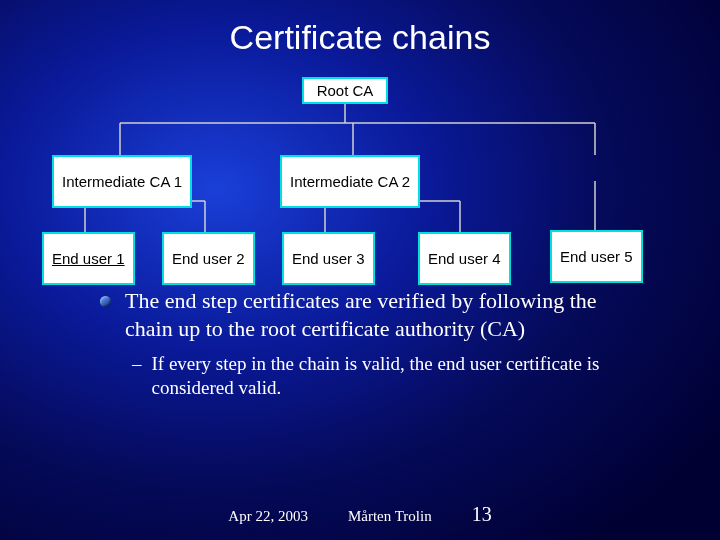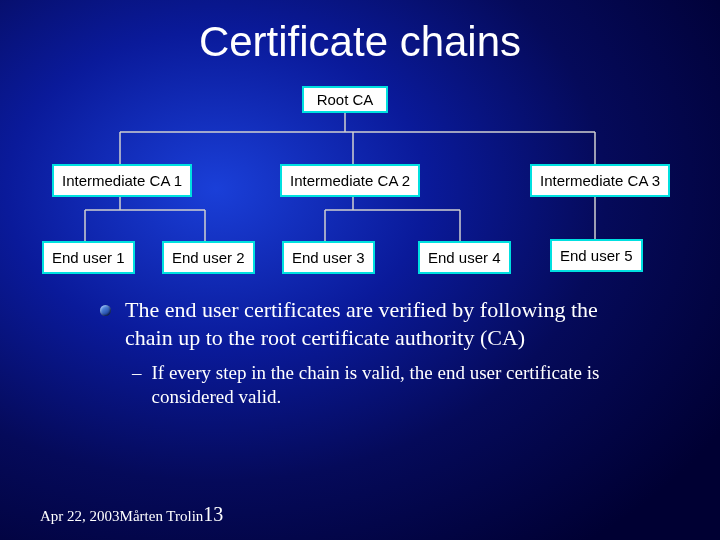--- a/index.html
+++ b/index.html
@@ -5,48 +5,48 @@
   * { margin: 0; padding: 0; box-sizing: border-box; }
   html, body { width: 720px; height: 540px; overflow: hidden; }
   body {
     background: radial-gradient(ellipse 600px 450px at 30% 35%, #1a3fd8 0%, #0a1a9a 35%, #050a5a 65%, #000033 100%);
     font-family: Arial, Helvetica, sans-serif;
     color: #fff;
     position: relative;
   }
   .slide { width: 100%; height: 100%; padding: 18px 40px 0 40px; position: relative; }
   .title {
-    font-size: 42px;
+    font-size: 34px;
     font-weight: normal;
     text-align: center;
     color: #fff;
     margin-bottom: 20px;
     font-family: Arial, sans-serif;
   }
   .chart {
     position: relative;
     width: 640px;
     height: 190px;
     margin: 0 auto 20px auto;
   }
   .node {
     position: absolute;
     background: #fff;
     color: #000;
     border: 2px solid #00e0e0;
     font-size: 15px;
-    padding: 6px 8px;
+    padding: 16px 8px;
     white-space: nowrap;
     font-family: Arial, sans-serif;
   }
   .root   { left: 262px; top: 0;   width: 86px;  text-align: center; padding: 3px 0; }
   .i1     { left: 12px;  top: 78px;  }
   .i2     { left: 240px; top: 78px;  }
   .i3     { left: 490px; top: 78px;  }
-  .e1     { left: 2px;   top: 155px; }
+  .e1     { left: 2px;   top: 155px; text-decoration: underline; }
   .e2     { left: 122px; top: 155px; }
   .e3     { left: 242px; top: 155px; }
   .e4     { left: 378px; top: 155px; }
   .e5     { left: 510px; top: 153px; text-align: right; }
   svg.lines { position: absolute; left: 0; top: 0; width: 640px; height: 190px; pointer-events: none; }
   svg.lines line { stroke: #d0d0d0; stroke-width: 1.5; }
   .body-text {
     color: #fff;
     font-family: "Times New Roman", Times, serif;
     padding: 0 40px 0 60px;
@@ -56,24 +56,25 @@
     width: 11px; height: 11px; border-radius: 50%;
     background: linear-gradient(145deg, #6aa9ff, #0b2a8a);
     flex: 0 0 auto; margin-top: 9px;
     box-shadow: inset -1px -1px 2px rgba(0,0,0,.6), inset 1px 1px 2px rgba(255,255,255,.4);
   }
   .sub-row { display: flex; align-items: flex-start; gap: 10px; font-size: 19px; line-height: 1.25; padding-left: 32px; }
   .dash { flex: 0 0 auto; }
   .footer {
     position: absolute;
     bottom: 14px; left: 40px; right: 40px;
-    display: flex; justify-content: flex-start; align-items: baseline;
+    display: flex; justify-content: center; align-items: baseline;
     font-family: "Times New Roman", Times, serif;
     font-size: 15px;
     color: #fff;
+    gap: 40px;
   }
   .pagenum { font-size: 20px; }
 </style>
 </head>
 <body>
 
 <div class="slide">
   <h1 class="title">Certificate chains</h1>
 
   <div class="chart">
@@ -90,32 +91,31 @@
       <line x1="313" y1="104" x2="313" y2="124"></line>
       <line x1="285" y1="124" x2="420" y2="124"></line>
       <line x1="285" y1="124" x2="285" y2="155"></line>
       <line x1="420" y1="124" x2="420" y2="155"></line>
       <line x1="555" y1="104" x2="555" y2="155"></line>
     </svg>
 
     <div class="node root">Root CA</div>
     <div class="node i1">Intermediate CA 1</div>
     <div class="node i2">Intermediate CA 2</div>
-    <div class="node i3">Intermediate CA 3</div>
     <div class="node e1">End user 1</div>
     <div class="node e2">End user 2</div>
     <div class="node e3">End user 3</div>
     <div class="node e4">End user 4</div>
     <div class="node e5">End user 5</div>
   </div>
 
   <div class="body-text">
     <div class="bullet-row">
       <span class="bullet-dot"></span>
-      <span>The end user certificates are verified by following the chain up to the root certificate authority (CA)</span>
+      <span>The end step certificates are verified by following the chain up to the root certificate authority (CA)</span>
     </div>
     <div class="sub-row">
       <span class="dash">–</span>
       <span>If every step in the chain is valid, the end user certificate is considered valid.</span>
     </div>
   </div>
 
   <div class="footer">
     <span>Apr 22, 2003</span>
     <span>Mårten Trolin</span>

